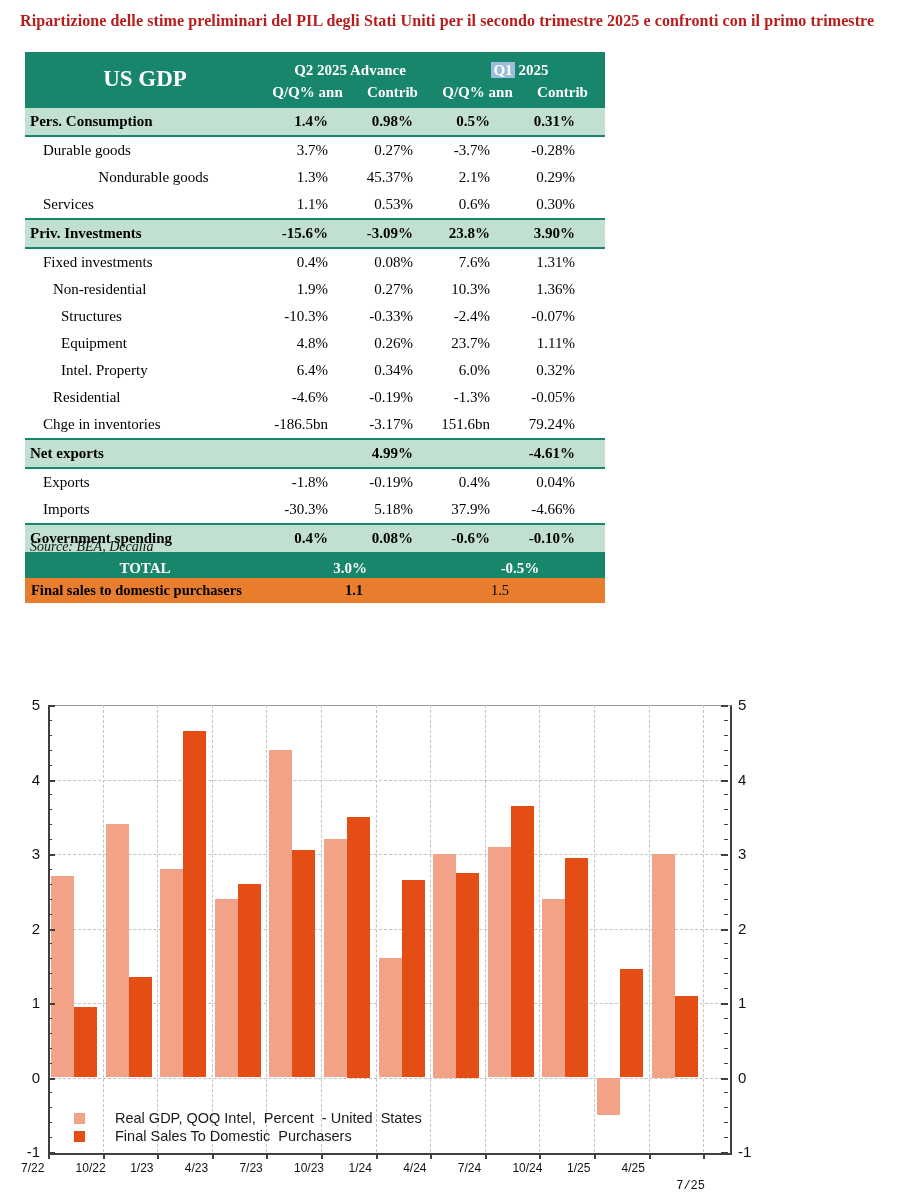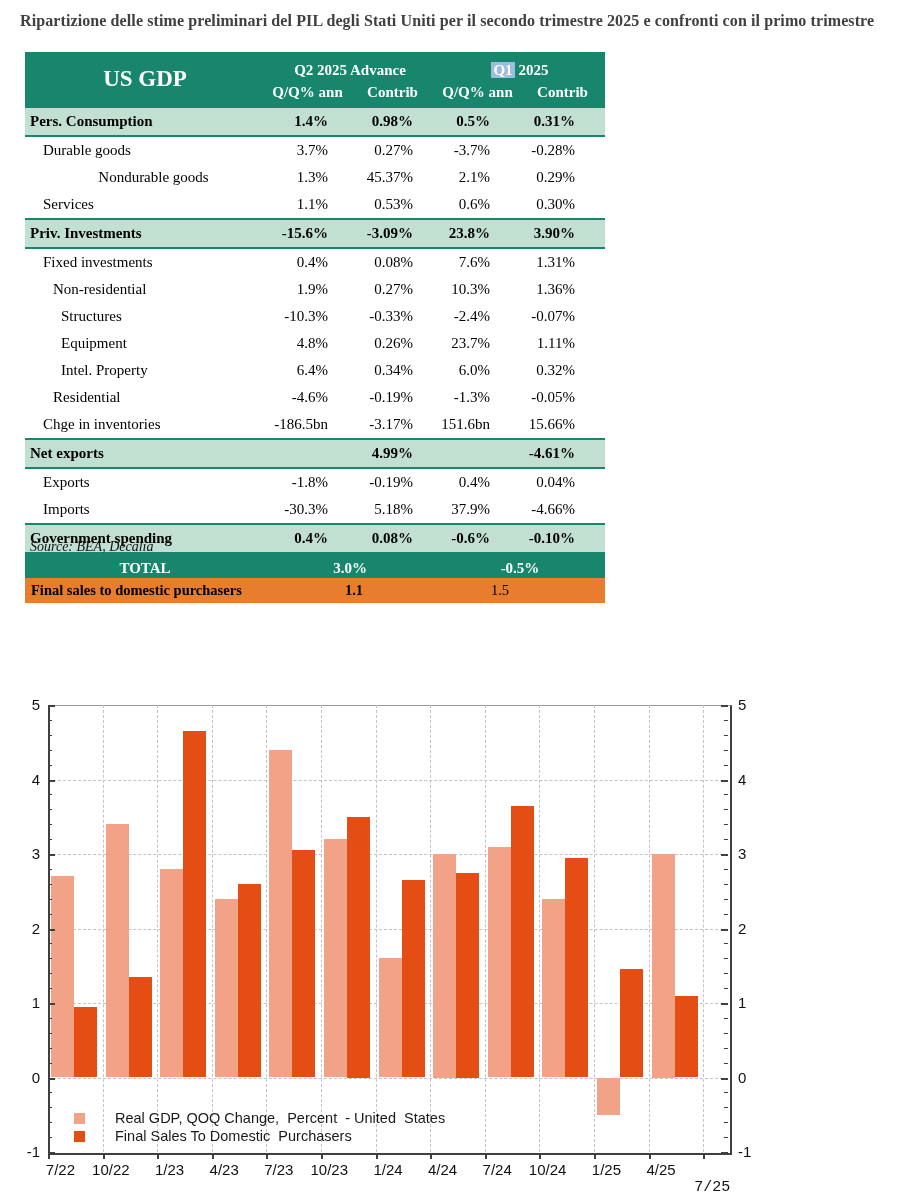--- a/index.html
+++ b/index.html
@@ -1,18 +1,18 @@
 <!DOCTYPE html>
 <html style="--green: #17866C; --rowgreen: #C2E0D2; --orange: #E87D2E; --q1hl: #9CBEDC;"><head>
 <meta charset="utf-8">
 <style>
   html,body{margin:0;padding:0;background:#fff;}
   .page{position:relative;width:900px;height:1192px;background:#fff;overflow:hidden;
         font-family:"Liberation Serif","DejaVu Serif",serif;color:#000;}
-  .title{position:absolute;font-weight:bold;font-size:16px;color:#404040;letter-spacing:.1px;}
+  .title{position:absolute;font-weight:bold;font-size:16px;color:#b91c1c;letter-spacing:.1px;}
   
   table.gdp{position:absolute;left:25px;top:52px;width:580px;border-collapse:collapse;
             table-layout:fixed;font-family:"Liberation Serif","DejaVu Serif",serif;}
   table.gdp th{background:var(--green);color:#fff;font-weight:bold;padding:0;}
   th.corner{font-size:23px;vertical-align:middle;}
   th.grp{font-size:15px;height:27px;vertical-align:bottom;}
   th.sub{font-size:15px;height:27px;padding-left:22px;vertical-align:middle;}
   .hl{background:var(--q1hl);color:#fff;padding:0 2px;}
   .grp-rest{margin-left:4px;}
   table.gdp td{height:25px;font-size:15px;vertical-align:middle;}
@@ -36,21 +36,21 @@
   .chart{position:absolute;left:20px;top:695px;width:790px;height:495px;
          font-family:"Liberation Sans","DejaVu Sans",sans-serif;color:#111;}
   .plot{position:absolute;background:#fff;border-left:2px solid #3f3f3f;border-right:2px solid #3f3f3f;
         border-bottom:2px solid #3f3f3f;border-top:1px solid #9a9a9a;box-sizing:content-box;}
   .hgrid{position:absolute;border-top:1px dashed #c3c3c3;height:0;z-index:1;}
   .vgrid{position:absolute;border-left:1px dashed #c3c3c3;width:0;z-index:1;}
   .bar{position:absolute;z-index:2;}
   .ytick,.xtick{position:absolute;background:#3f3f3f;z-index:3;}
   .ylab{position:absolute;font-size:15px;z-index:3;}
   .ylab.left{text-align:right;}
-  .xlab{position:absolute;font-size:15px;text-align:right;z-index:3;}
+  .xlab{position:absolute;font-size:12px;text-align:left;z-index:3;}
   .legend{position:absolute;z-index:4;}
   .legend-row{display:flex;align-items:center;height:18px;}
   .legend-swatch{width:11px;height:11px;flex:0 0 11px;}
   .legend-label{margin-left:30px;font-size:14.5px;white-space:pre;color:#1a1a1a;}
 </style>
 </head>
 <body>
 
 <div class="page">
 
@@ -155,21 +155,21 @@
           <td class="num q2">-4.6%</td>
           <td class="num q2">-0.19%</td>
           <td class="num q1">-1.3%</td>
           <td class="num q1">-0.05%</td>
         </tr>
         <tr class="data-row">
           <td class="lbl" style="padding-left: 18px;">Chge in inventories</td>
           <td class="num q2 bn">-186.5bn</td>
           <td class="num q2">-3.17%</td>
           <td class="num q1 bn">151.6bn</td>
-          <td class="num q1">15.66%</td>
+          <td class="num q1">79.24%</td>
         </tr>
         <tr class="section-row">
           <td class="lbl" style="padding-left: 5px;">Net exports</td>
           <td class="num q2"></td>
           <td class="num q2">4.99%</td>
           <td class="num q1"></td>
           <td class="num q1">-4.61%</td>
         </tr>
         <tr class="data-row">
           <td class="lbl" style="padding-left: 18px;">Exports</td>
@@ -352,21 +352,21 @@
       <div class="xlab" style="left: 492.4px; top: 466px; width: 54px;">10/24</div>
       <div class="xtick" style="left: 574px; top: 459px; width: 2px; height: 5px;"></div>
       <div class="xlab" style="left: 547px; top: 466px; width: 54px;">1/25</div>
       <div class="xtick" style="left: 628.6px; top: 459px; width: 2px; height: 5px;"></div>
       <div class="xlab" style="left: 601.6px; top: 466px; width: 54px;">4/25</div>
       <div class="xtick" style="left: 683.2px; top: 459px; width: 2px; height: 5px;"></div>
       <div class="xlab" style="left: 656.2px; top: 484px; width: 54px; font-family: Liberation Mono, monospace;">7/25</div>
       <div class="legend" style="left: 54px; top: 414px; width: 420px;">
         <div class="legend-row">
           <div class="legend-swatch" style="background: rgb(241, 162, 135);"></div>
-          <div class="legend-label">Real GDP, QOQ Change,  Percent  - United  States</div>
+          <div class="legend-label">Real GDP, QOQ Intel,  Percent  - United  States</div>
         </div>
         <div class="legend-row">
           <div class="legend-swatch" style="background: rgb(228, 77, 19);"></div>
           <div class="legend-label">Final Sales To Domestic  Purchasers</div>
         </div>
       </div>
     </div>
 
 </div>
 

